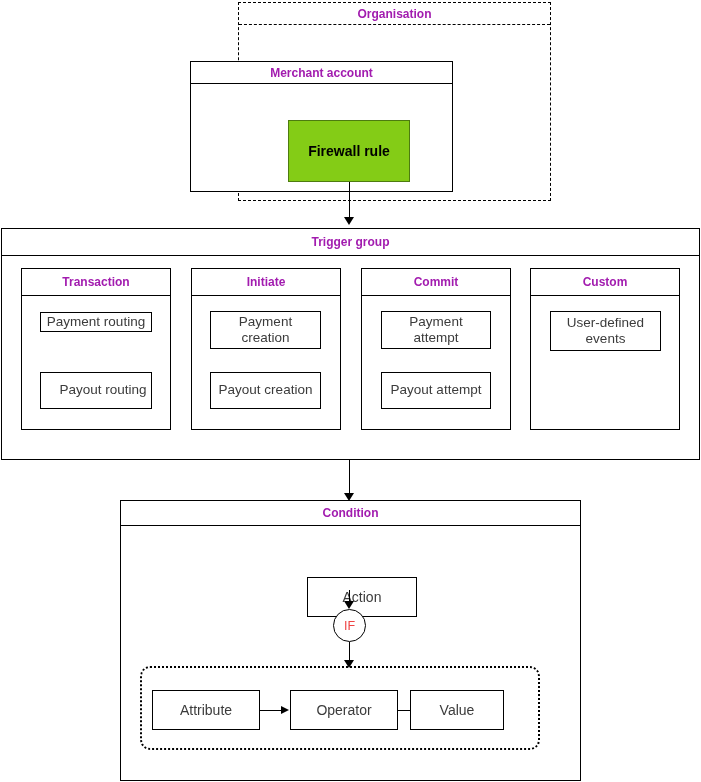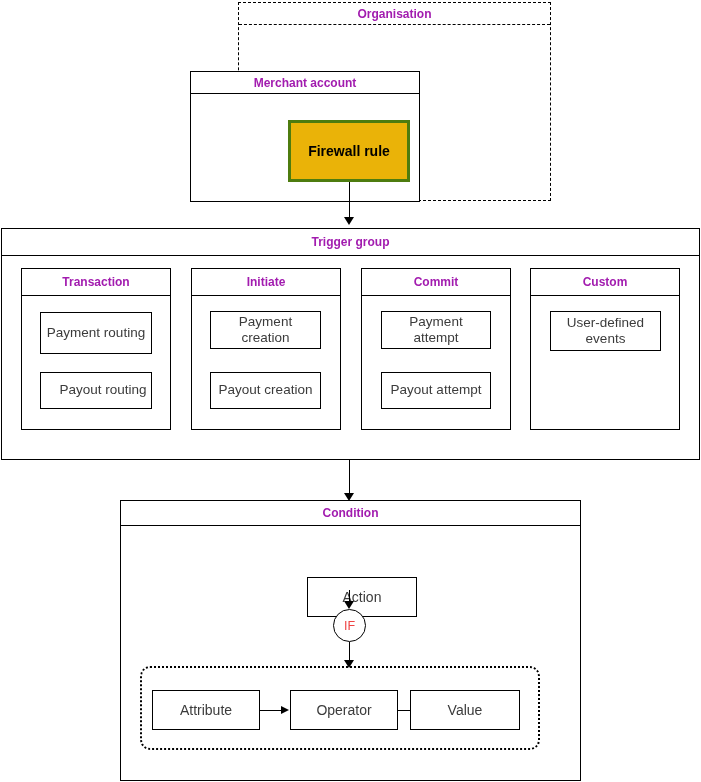--- a/index.html
+++ b/index.html
@@ -67,22 +67,22 @@
     display: flex;
     align-items: center;
     justify-content: center;
     text-align: center;
     color: #3b3b3b;
     line-height: 1.2;
     padding: 0 4px;
   }
 
   .node.accent {
-    background: #eab308;
-    border: 3px solid #4d7c0f;
+    background: #84cc16;
+    border: 1px solid #4d7c0f;
     color: #000000;
     font-weight: bold;
   }
 
   
   .t-org   { font-size: 12px; }
   .t-mer   { font-size: 12px; }
   .t-trig  { font-size: 12px; }
   .t-col   { font-size: 12px; }
   .t-cond  { font-size: 12px; }
@@ -133,39 +133,39 @@
 </style>
 </head>
 <body>
 
 <div id="canvas">
 
   <div class="box dashed titled" style="left:238px; top:2px; width:313px; height:199px;">
     <div class="title-bar t-org" style="height:22px;">Organisation</div>
   </div>
 
-  <div class="box solid titled" style="left:190px; top:71px; width:230px; height:131px;text-decoration:underline;">
+  <div class="box solid titled" style="left:190px; top:61px; width:263px; height:131px;text-decoration:underline;">
     <div class="title-bar t-mer" style="height:22px;">Merchant account</div>
   </div>
 
   <div class="node accent fs14" style="left:288px; top:120px; width:122px; height:62px;">
     <span>Firewall rule</span>
   </div>
 
   <div class="vline" style="left:349px; top:182px; height:36px;"></div>
   <div class="arrow-down" style="left:344px; top:217px;"></div>
 
   <div class="box solid titled" style="left:1px; top:228px; width:699px; height:232px;">
     <div class="title-bar t-trig" style="height:27px;">Trigger group</div>
   </div>
 
   <div class="box solid titled" style="left:21px; top:268px; width:150px; height:162px;">
     <div class="title-bar t-col" style="height:27px;">Transaction</div>
   </div>
-  <div class="node fs13" style="left:40px; top:312px; width:112px; height:42px;">
+  <div class="node fs13" style="left:40px; top:312px; width:112px; height:20px;">
     <span>Payment routing</span>
   </div>
   <div class="node fs13" style="left:40px; top:372px; width:112px; height:37px;padding-left:18px;">
     <span>Payout routing</span>
   </div>
 
   <div class="box solid titled" style="left:191px; top:268px; width:150px; height:162px;">
     <div class="title-bar t-col" style="height:27px;">Initiate</div>
   </div>
   <div class="node fs13" style="left:210px; top:311px; width:111px; height:38px;justify-content:center;">
@@ -220,17 +220,17 @@
   </div>
   <div class="hline" style="left:260px; top:710px; width:24px;"></div>
   <div class="arrow-right" style="left:281px; top:705.5px;"></div>
 
   <div class="node fs14" style="left:290px; top:690px; width:108px; height:40px;">
     <span>Operator</span>
   </div>
   <div class="hline" style="left:398px; top:710px; width:24px;"></div>
   <div class="arrow-right" style="left:419px; top:705.5px;"></div>
 
-  <div class="node fs14" style="left:410px; top:690px; width:110px; height:40px;">
+  <div class="node fs14" style="left:410px; top:690px; width:94px; height:40px;">
     <span>Value</span>
   </div>
 
 </div>
 
 </body></html>

